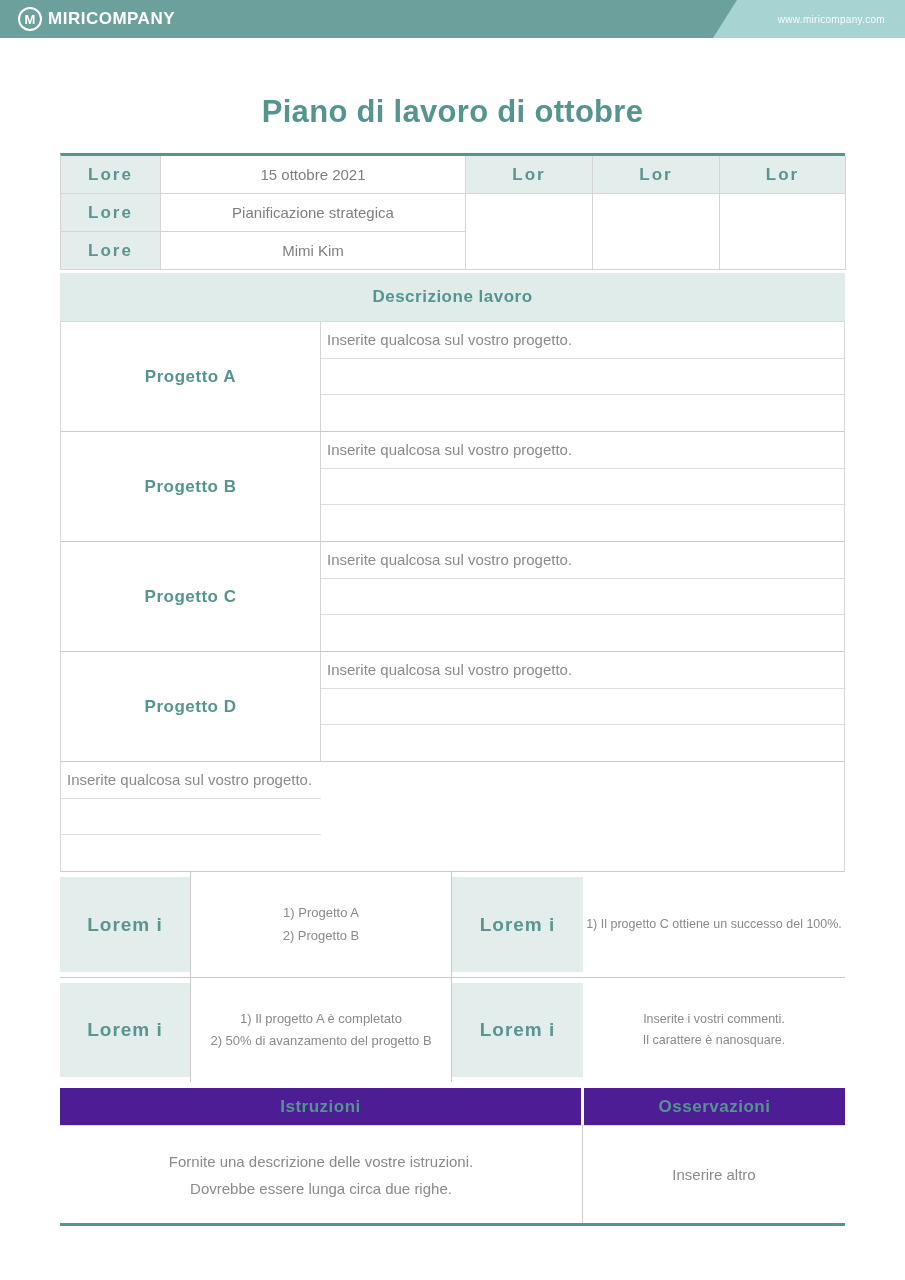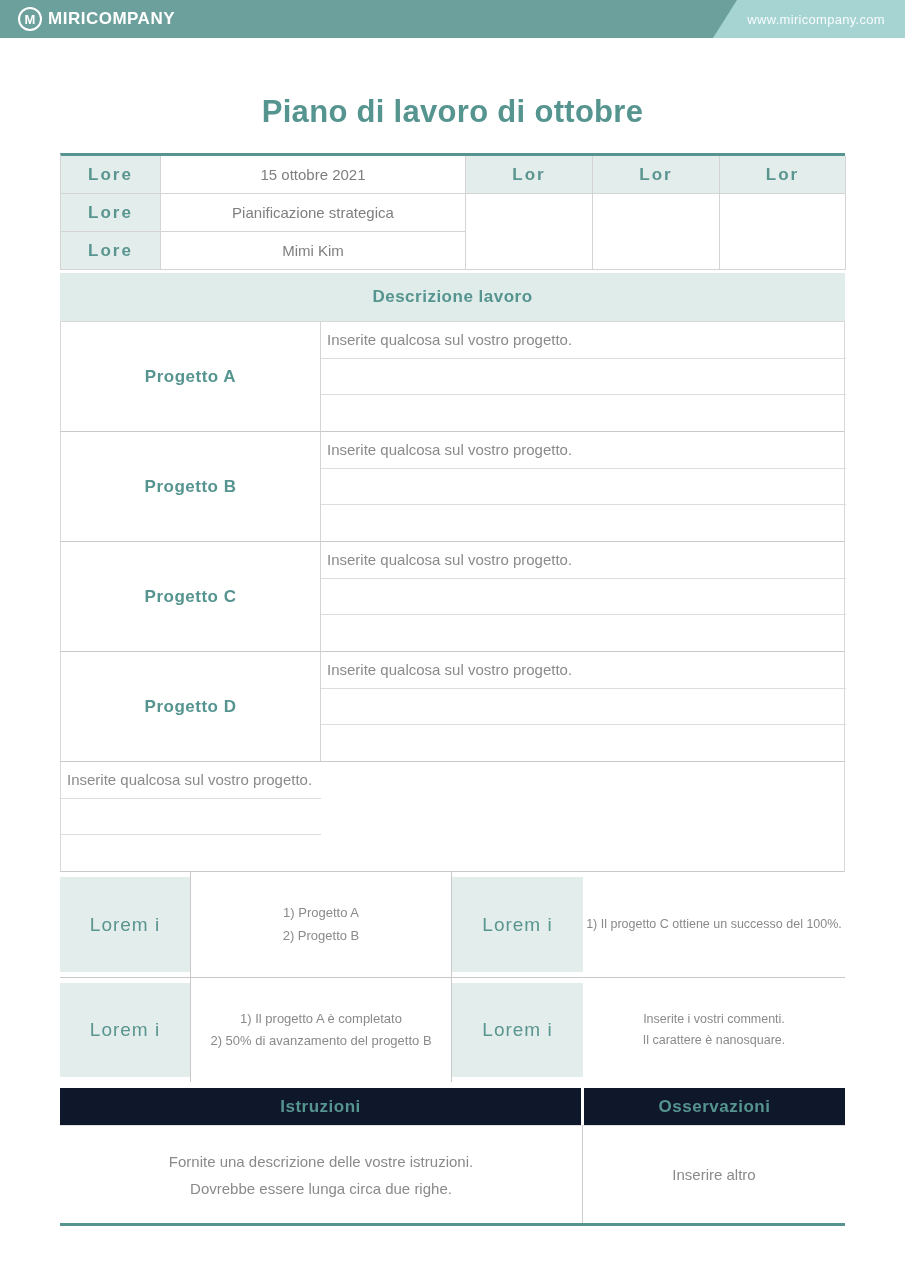--- a/index.html
+++ b/index.html
@@ -19,21 +19,21 @@
   }
   .logo-row { position:absolute; left:18px; top:0; height:38px; display:flex; align-items:center; gap:6px; }
   .logo-circle {
     width:24px; height:24px; border:2.5px solid #ffffff; border-radius:50%;
     display:flex; align-items:center; justify-content:center;
     color:#ffffff; font-weight:bold; font-size:13px; line-height:1;
   }
   .brand { color:#ffffff; font-weight:bold; font-size:17px; letter-spacing:0.5px; }
   .website {
     position:absolute; right:20px; top:50%; transform:translateY(-50%);
-    color:rgba(255,255,255,0.92); font-size:13px; letter-spacing:0.3px;
+    color:rgba(255,255,255,0.92); font-size:10px; letter-spacing:0.3px;
   }
 
   
   .title {
     margin:56px 8px 0; text-align:center;
     color:#55948f; font-size:31px; font-weight:bold; letter-spacing:0.3px;
   }
 
   
   .info-table {
@@ -81,38 +81,38 @@
 
   
   .summary { margin:0 60px; }
   .summary-row {
     display:grid; grid-template-columns:130px 262px 131px 262px; height:105px;
   }
   .summary-row.second { border-top:1px solid #c9c9c9; }
   .sum-label {
     background:#e3eeec; margin:5px 0;
     display:flex; align-items:center; justify-content:center;
-    color:#5a958f; font-weight:normal; font-size:19px; letter-spacing:1px;
+    color:#5a958f; font-weight:bold; font-size:19px; letter-spacing:1px;
   }
   .sum-box {
     border-left:1px solid #c9c9c9; border-right:1px solid #c9c9c9;
     display:flex; flex-direction:column; align-items:center; justify-content:center;
     color:#8a8a8a; font-size:13px; line-height:1.7; text-align:center;
   }
   .sum-free {
     display:flex; flex-direction:column; align-items:center; justify-content:center;
     color:#8a8a8a; font-size:12.5px; line-height:1.7; text-align:center;
   }
 
   
   .footer-head {
     margin:6px 60px 0; display:grid; grid-template-columns:521px 261px; column-gap:3px;
   }
   .fh-cell {
-    height:37px; background:#0f172a;
+    height:37px; background:#4c1d95;
     display:flex; align-items:center; justify-content:center;
     color:#55948f; font-weight:bold; font-size:17px; letter-spacing:0.5px;
   }
   .footer-body {
     margin:0 60px; display:grid; grid-template-columns:523px 262px;
     height:101px; border-top:1px solid #e0e0e0; border-bottom:3px solid #579490;
   }
   .fb-left {
     border-right:1px solid #cccccc;
     display:flex; flex-direction:column; align-items:center; justify-content:center;

